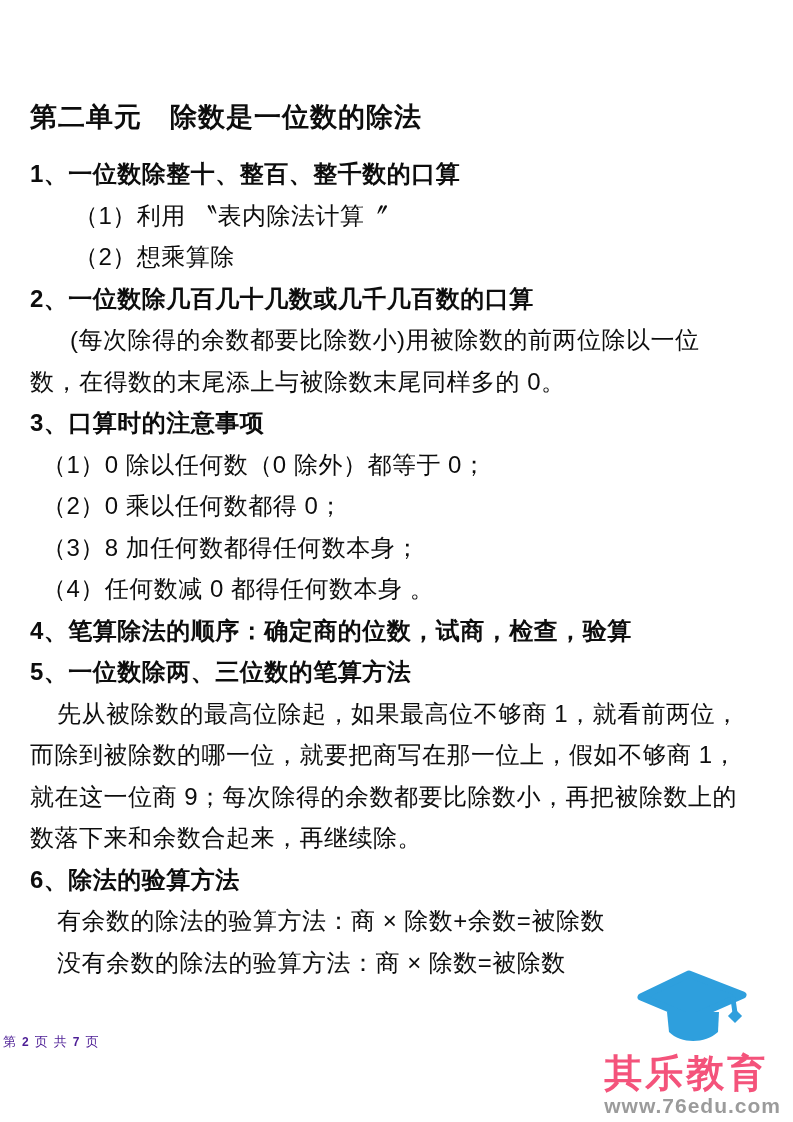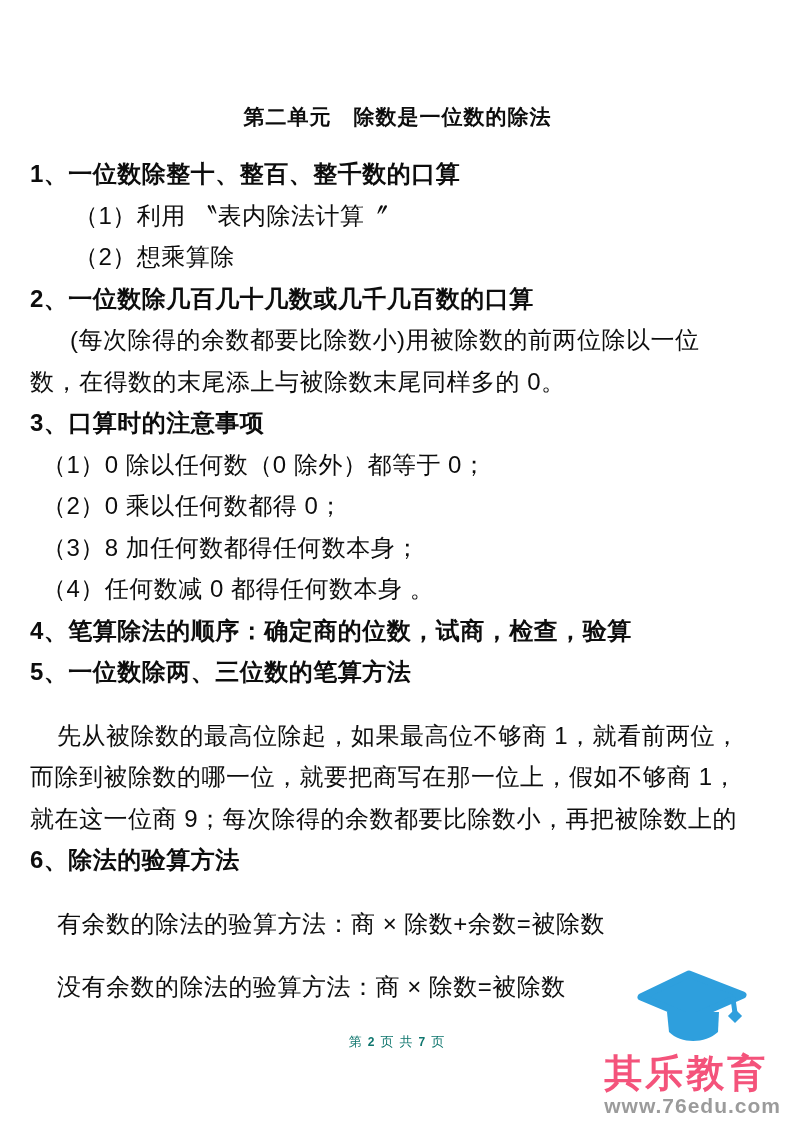--- a/index.html
+++ b/index.html
@@ -9,45 +9,44 @@
     background:#ffffff;
     overflow:hidden;
     font-family:"Liberation Sans","DejaVu Sans",sans-serif;
     color:#0d0d0d;
   }
   .content{
     position:absolute;
     top:98px;left:30px;right:28px;
   }
   .title{
-    text-align:center;
-    font-size:21px;
+    font-size:27px;
     font-weight:bold;
     line-height:38px;
     margin-bottom:17px;
     letter-spacing:1px;
   }
   .line{
     font-size:24px;
     line-height:41.5px;
     letter-spacing:0.5px;
     white-space:nowrap;
   }
   .h{font-weight:bold;}
   .ind-a{padding-left:44px;}  
   .ind-b{padding-left:12px;}  
-  .ind-c{padding-left:27px;margin-top:22px;}  
+  .ind-c{padding-left:27px;}  
   .ind-p{padding-left:40px;}  
   .footer{
     position:absolute;
     top:1033px;left:0;right:0;
-    text-align:center;
+    text-align:left;
     font-family:"Liberation Serif","DejaVu Serif",serif;
     font-size:13px;
-    color:#0f766e;
+    color:#4c1d95;
   }
   .footer span{margin:0 3px;}
   .footer .num{
     font-family:"Liberation Sans","DejaVu Sans",sans-serif;
     font-weight:bold;
     font-size:12px;
   }
   .logo{
     position:absolute;
     right:12px;bottom:4px;
@@ -93,20 +92,21 @@
     <div class="line h">3、口算时的注意事项</div>
     <div class="line ind-b">（1）0 除以任何数（0 除外）都等于 0；</div>
     <div class="line ind-b">（2）0 乘以任何数都得 0；</div>
     <div class="line ind-b">（3）8 加任何数都得任何数本身；</div>
     <div class="line ind-b">（4）任何数减 0 都得任何数本身 。</div>
     <div class="line h">4、笔算除法的顺序：确定商的位数，试商，检查，验算</div>
     <div class="line h">5、一位数除两、三位数的笔算方法</div>
     <div class="line ind-c">先从被除数的最高位除起，如果最高位不够商 1，就看前两位，</div>
     <div class="line">而除到被除数的哪一位，就要把商写在那一位上，假如不够商 1，</div>
     <div class="line">就在这一位商 9；每次除得的余数都要比除数小，再把被除数上的</div>
+    <div class="line">数落下来和余数合起来，再继续除。</div>
     <div class="line h">6、除法的验算方法</div>
     <div class="line ind-c">有余数的除法的验算方法：商 × 除数+余数=被除数</div>
     <div class="line ind-c">没有余数的除法的验算方法：商 × 除数=被除数</div>
   </div>
 
   <div class="footer">
     <span>第</span><span class="num">2</span><span>页</span><span>共</span><span class="num">7</span><span>页</span>
   </div>
 
   <div class="logo">

